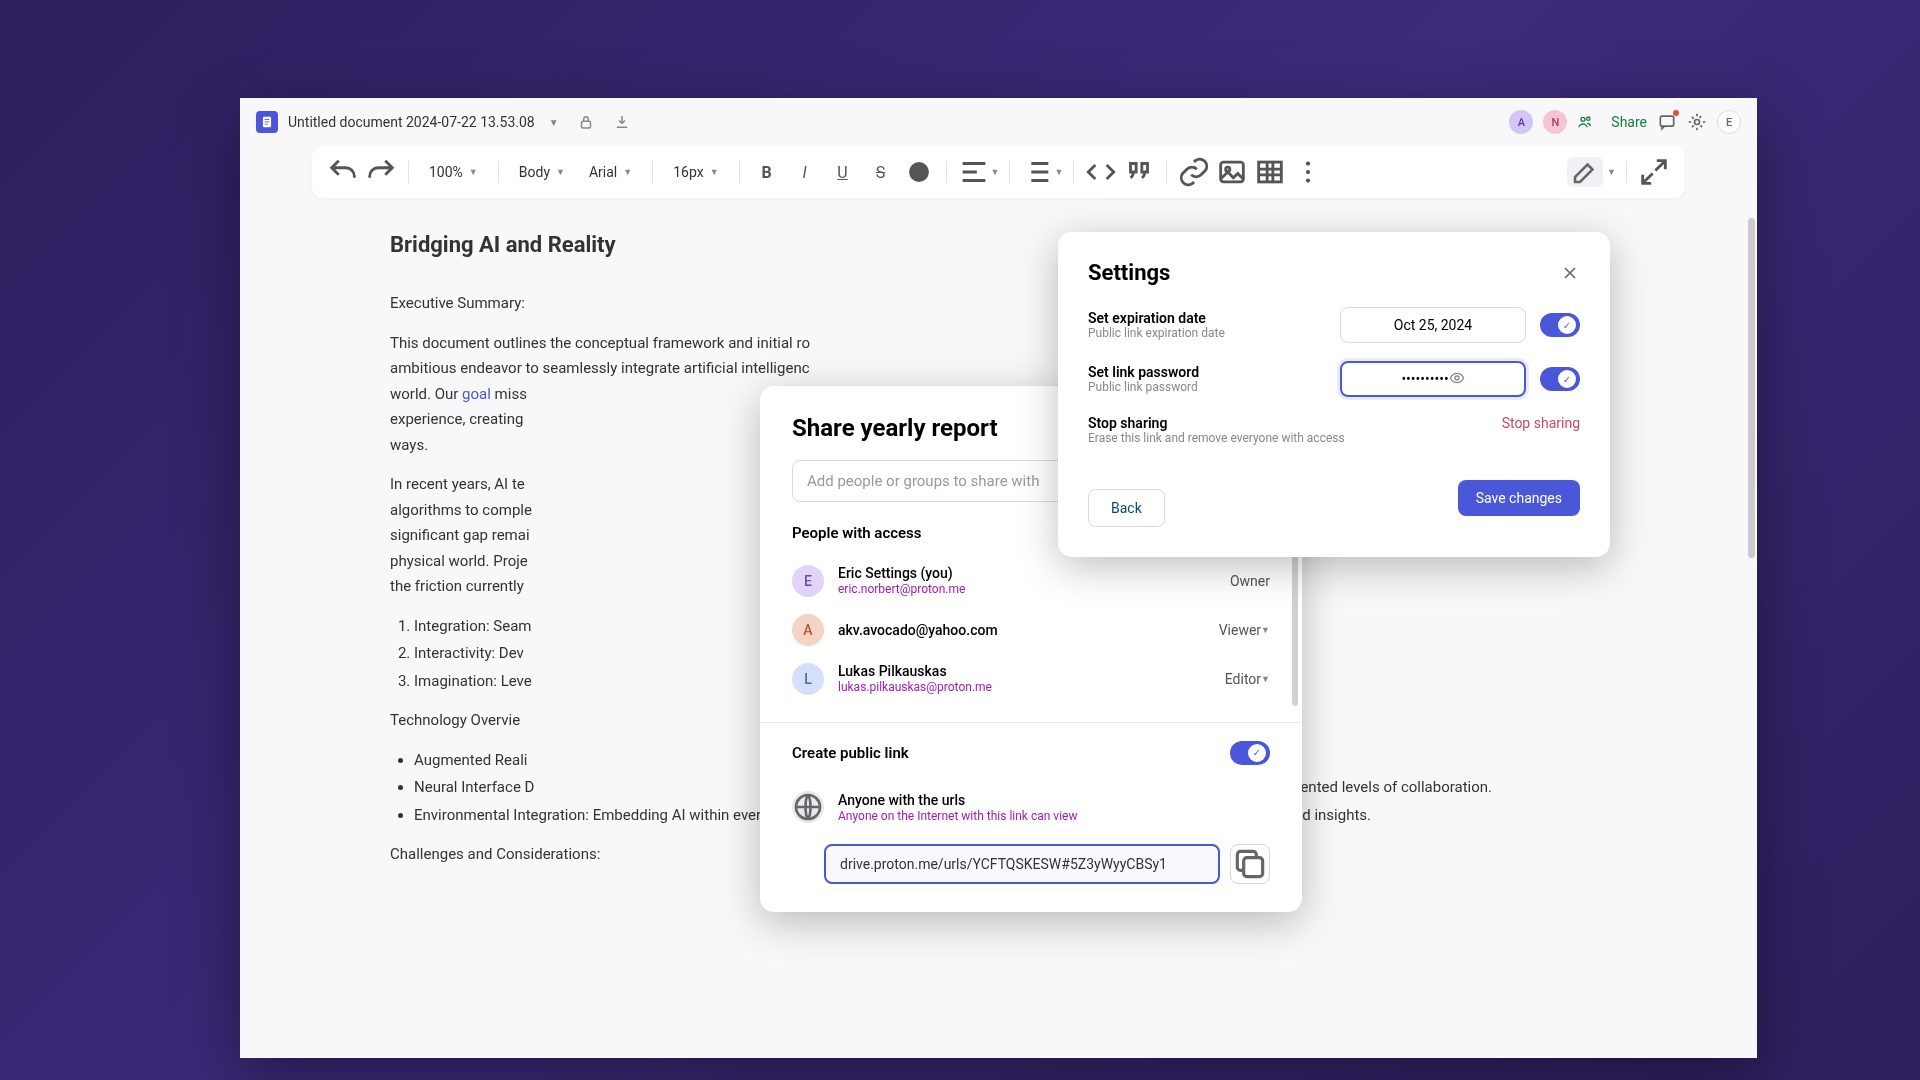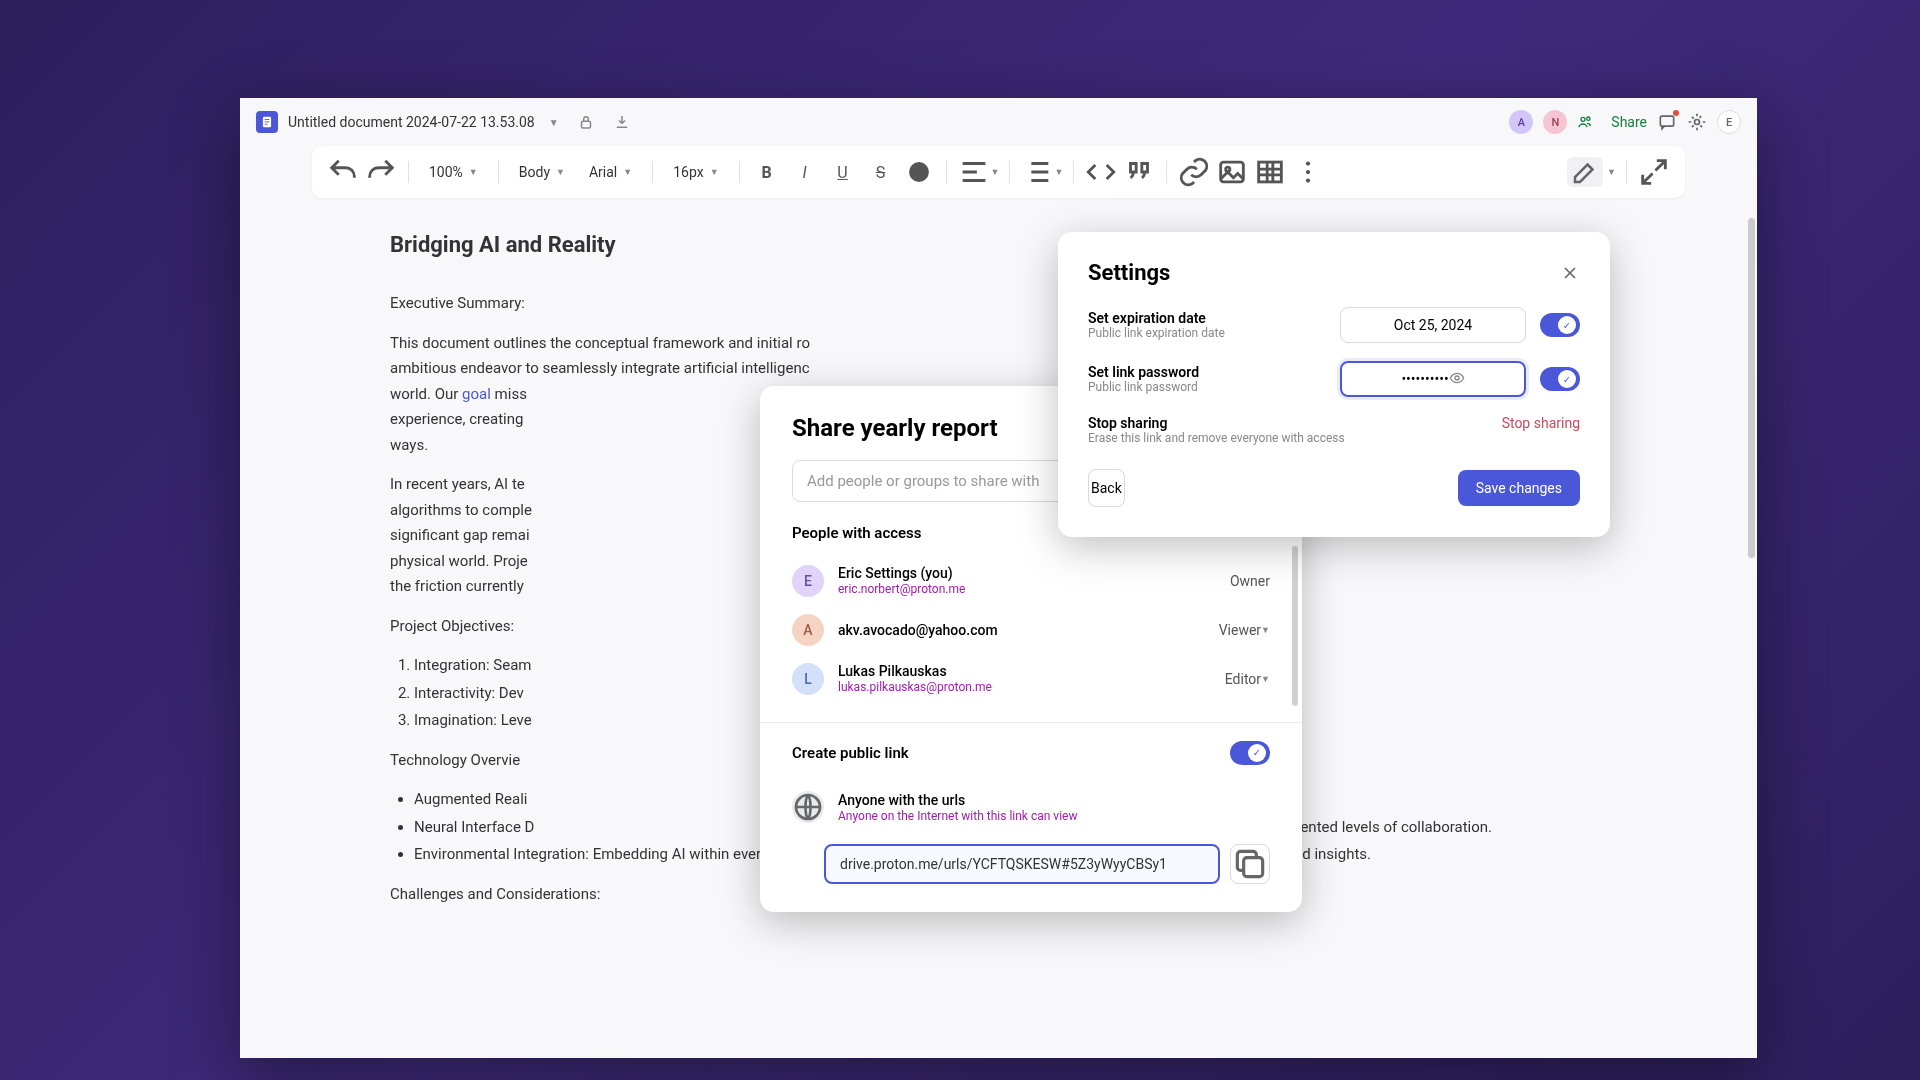--- a/index.html
+++ b/index.html
@@ -68,21 +68,21 @@
 .setting-row { display: flex; align-items: center; gap: 14px; margin-bottom: 18px; }
 .setting-label { flex: 1; }
 .setting-label .lbl { font-size: 14px; font-weight: 600; }
 .setting-label .sub { font-size: 12px; color: #888; }
 .setting-input { width: 186px; height: 36px; border: 1px solid #d8d8e0; border-radius: 8px; padding: 0 17px; font-size: 14px; display: flex; align-items: center; justify-content: center; }
 .setting-input.active { border: 2px solid #4a57d8; box-shadow: 0 0 0 3px rgba(74,87,216,0.12); }
 .eye-icon { color: #888; cursor: pointer; }
 .stop-row { display: flex; justify-content: space-between; align-items: flex-start; margin-bottom: 24px; }
 .stop-link { color: #c94a5c; font-size: 14px; cursor: pointer; }
 .settings-footer { display: flex; justify-content: space-between; align-items: center; }
-.btn-back { padding: 10px 2px; border: 1px solid #d8d8e0; border-radius: 8px; font-size: 14px; color: #000000; cursor: pointer; background: white; }
+.btn-back { padding: 10px 22px; border: 1px solid #d8d8e0; border-radius: 8px; font-size: 14px; color: #0c4a6e; cursor: pointer; background: white; margin-top: 20px; }
 .btn-save { padding: 10px 18px; border-radius: 8px; font-size: 14px; color: white; background: #4a57d8; cursor: pointer; border: none; }
 .page-scrollbar { position: absolute; right: 2px; top: 120px; width: 7px; height: 340px; background: rgba(0,0,0,0.18); border-radius: 4px; }
 svg { width: 100%; height: 100%; }
 </style>
 </head>
 <body>
 
 <div class="app-window">
 
   <div class="titlebar">
@@ -253,21 +253,20 @@
       <span>experience, creating</span><br>
       <span>ways.</span>
     </p>
     <p>
       <span>In recent years, AI te</span><br>
       <span>algorithms to comple</span><br>
       <span>significant gap remai</span><br>
       <span>physical world. Proje</span><br>
       <span>the friction currently</span>
     </p>
-    <p>Project Objectives:</p>
     <ol>
       <li><span>Integration: Seam</span><span style="visibility:hidden">xxxxxxxxxxxxxxxxxxxxxxxxxxxxxxxxxxxxxxxxxxxxxxxxxxxxxxxxxxx</span><span>ce human decision-making</span></li>
       <li><span>Interactivity: Dev</span><span style="visibility:hidden">xxxxxxxxxxxxxxxxxxxxxxxxxxxxxxxxxxxxxxxxxxxxxxxxxxxxxxxxxxxxxx</span><span>nguage processing and g</span></li>
       <li><span>Imagination: Leve</span><span style="visibility:hidden">xxxxxxxxxxxxxxxxxxxxxxxxxxxxxxxxxxxxxxxxxxxxxxxxxxxxxxxxx</span><span>y, problem-solving,</span></li>
     </ol>
     <p>Technology Overvie</p>
     <ul>
       <li><span>Augmented Reali</span><span style="visibility:hidden">xxxxxxxxxxxxxxxxxxxxxxxxxxxxxxxxxxxxxxxxxxxxxxxxxxxxxxxxxxxxx</span><span>into the user's field of vie</span></li>
       <li><span>Neural Interface D</span><span style="visibility:hidden">xxxxxxxxxxxxxxxxxxxxxxxxxxxxxxxxxxxxxxxxxxxxxxxxxxxxxxxxxxxxx</span><span>ems and the human brain, facilitating unprecedented levels of collaboration.</span></li>
       <li>Environmental Integration: Embedding AI within everyday objects and infrastructures to provide dynamic, context-aware assistance and insights.</li>

